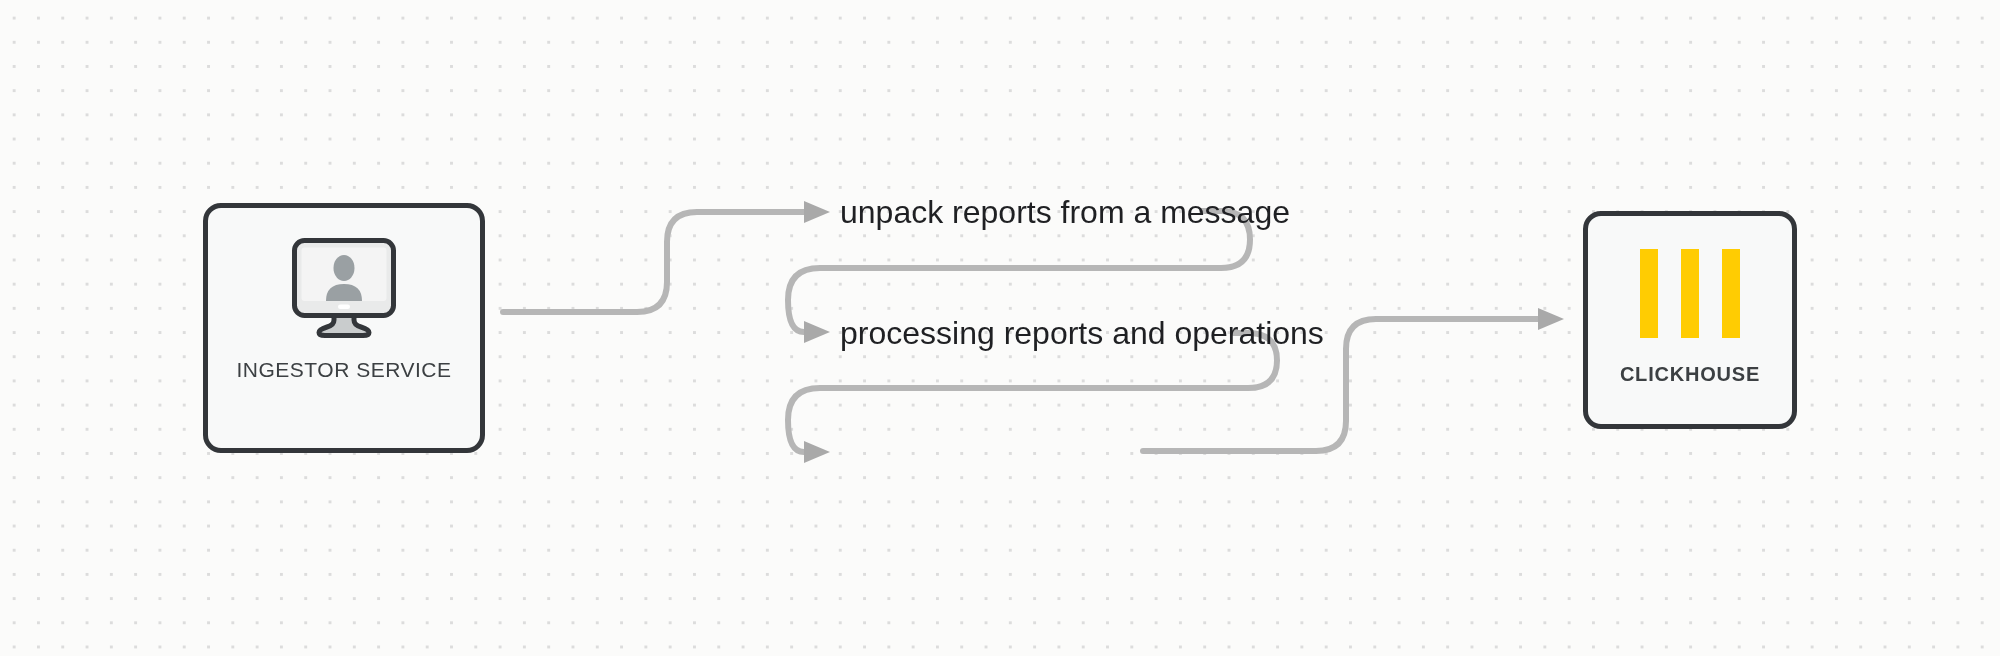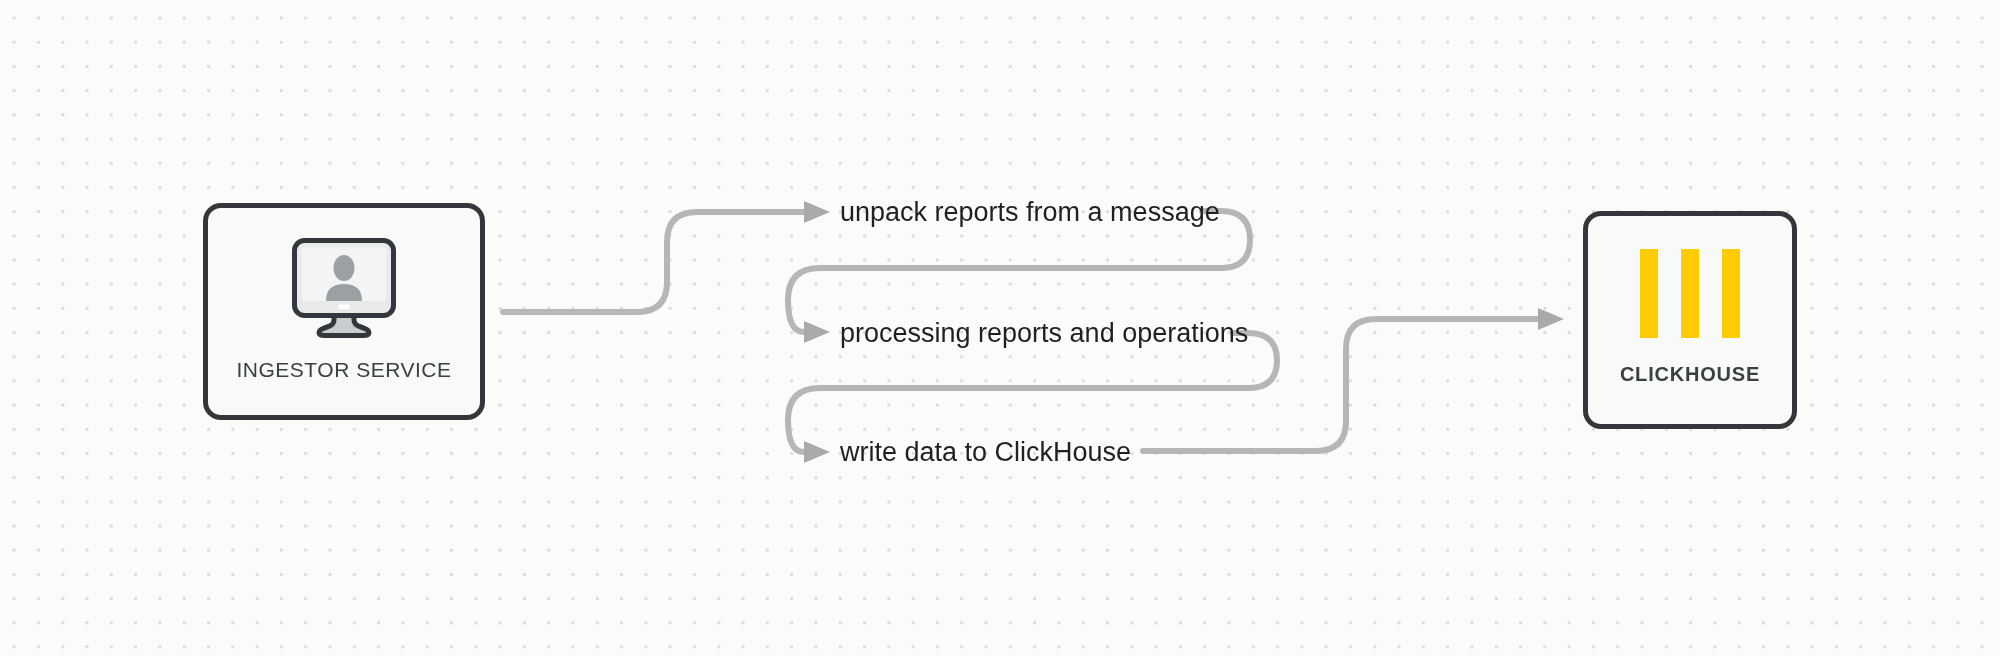--- a/index.html
+++ b/index.html
@@ -25,21 +25,21 @@
     box-sizing: border-box;
     border: 5px solid #33363a;
     border-radius: 18px;
     background: #f8f9f9;
     display: flex;
     flex-direction: column;
     align-items: center;
   }
   .node-ingestor {
     left: 203px; top: 203px;
-    width: 282px; height: 217px;
+    width: 282px; height: 250px;
     padding-top: 30px;
   }
   .node-clickhouse {
     left: 1583px; top: 211px;
     width: 214px; height: 218px;
     padding-top: 33px;
   }
   .node-label {
     color: #3c4043;
     white-space: nowrap;
@@ -54,21 +54,21 @@
     font-size: 20px;
     letter-spacing: 0.8px;
     font-weight: bold;
   }
   .step-label {
     position: absolute;
     left: 840px;
     height: 34px;
     display: flex;
     align-items: center;
-    font-size: 27px;
+    font-size: 32px;
     font-weight: 500;
     color: #1f2023;
     white-space: nowrap;
   }
   .step-1 { top: 195px; }
   .step-2 { top: 316px; }
   .step-3 { top: 435px; }
 </style>
 </head>
 <body>
@@ -111,15 +111,14 @@
     <svg width="100" height="89" viewBox="0 0 100 89">
       <rect x="0" y="0" width="18" height="89" fill="#ffcc02"></rect>
       <rect x="41" y="0" width="18" height="89" fill="#ffcc02"></rect>
       <rect x="82" y="0" width="18" height="89" fill="#ffcc02"></rect>
     </svg>
     <div class="node-label">CLICKHOUSE</div>
   </div>
 
   <div class="step-label step-1">unpack reports from a message</div>
   <div class="step-label step-2">processing reports and operations</div>
-  <div class="step-label step-3">write data to ClickHouse</div>
 
 </div>
 
 </body></html>

